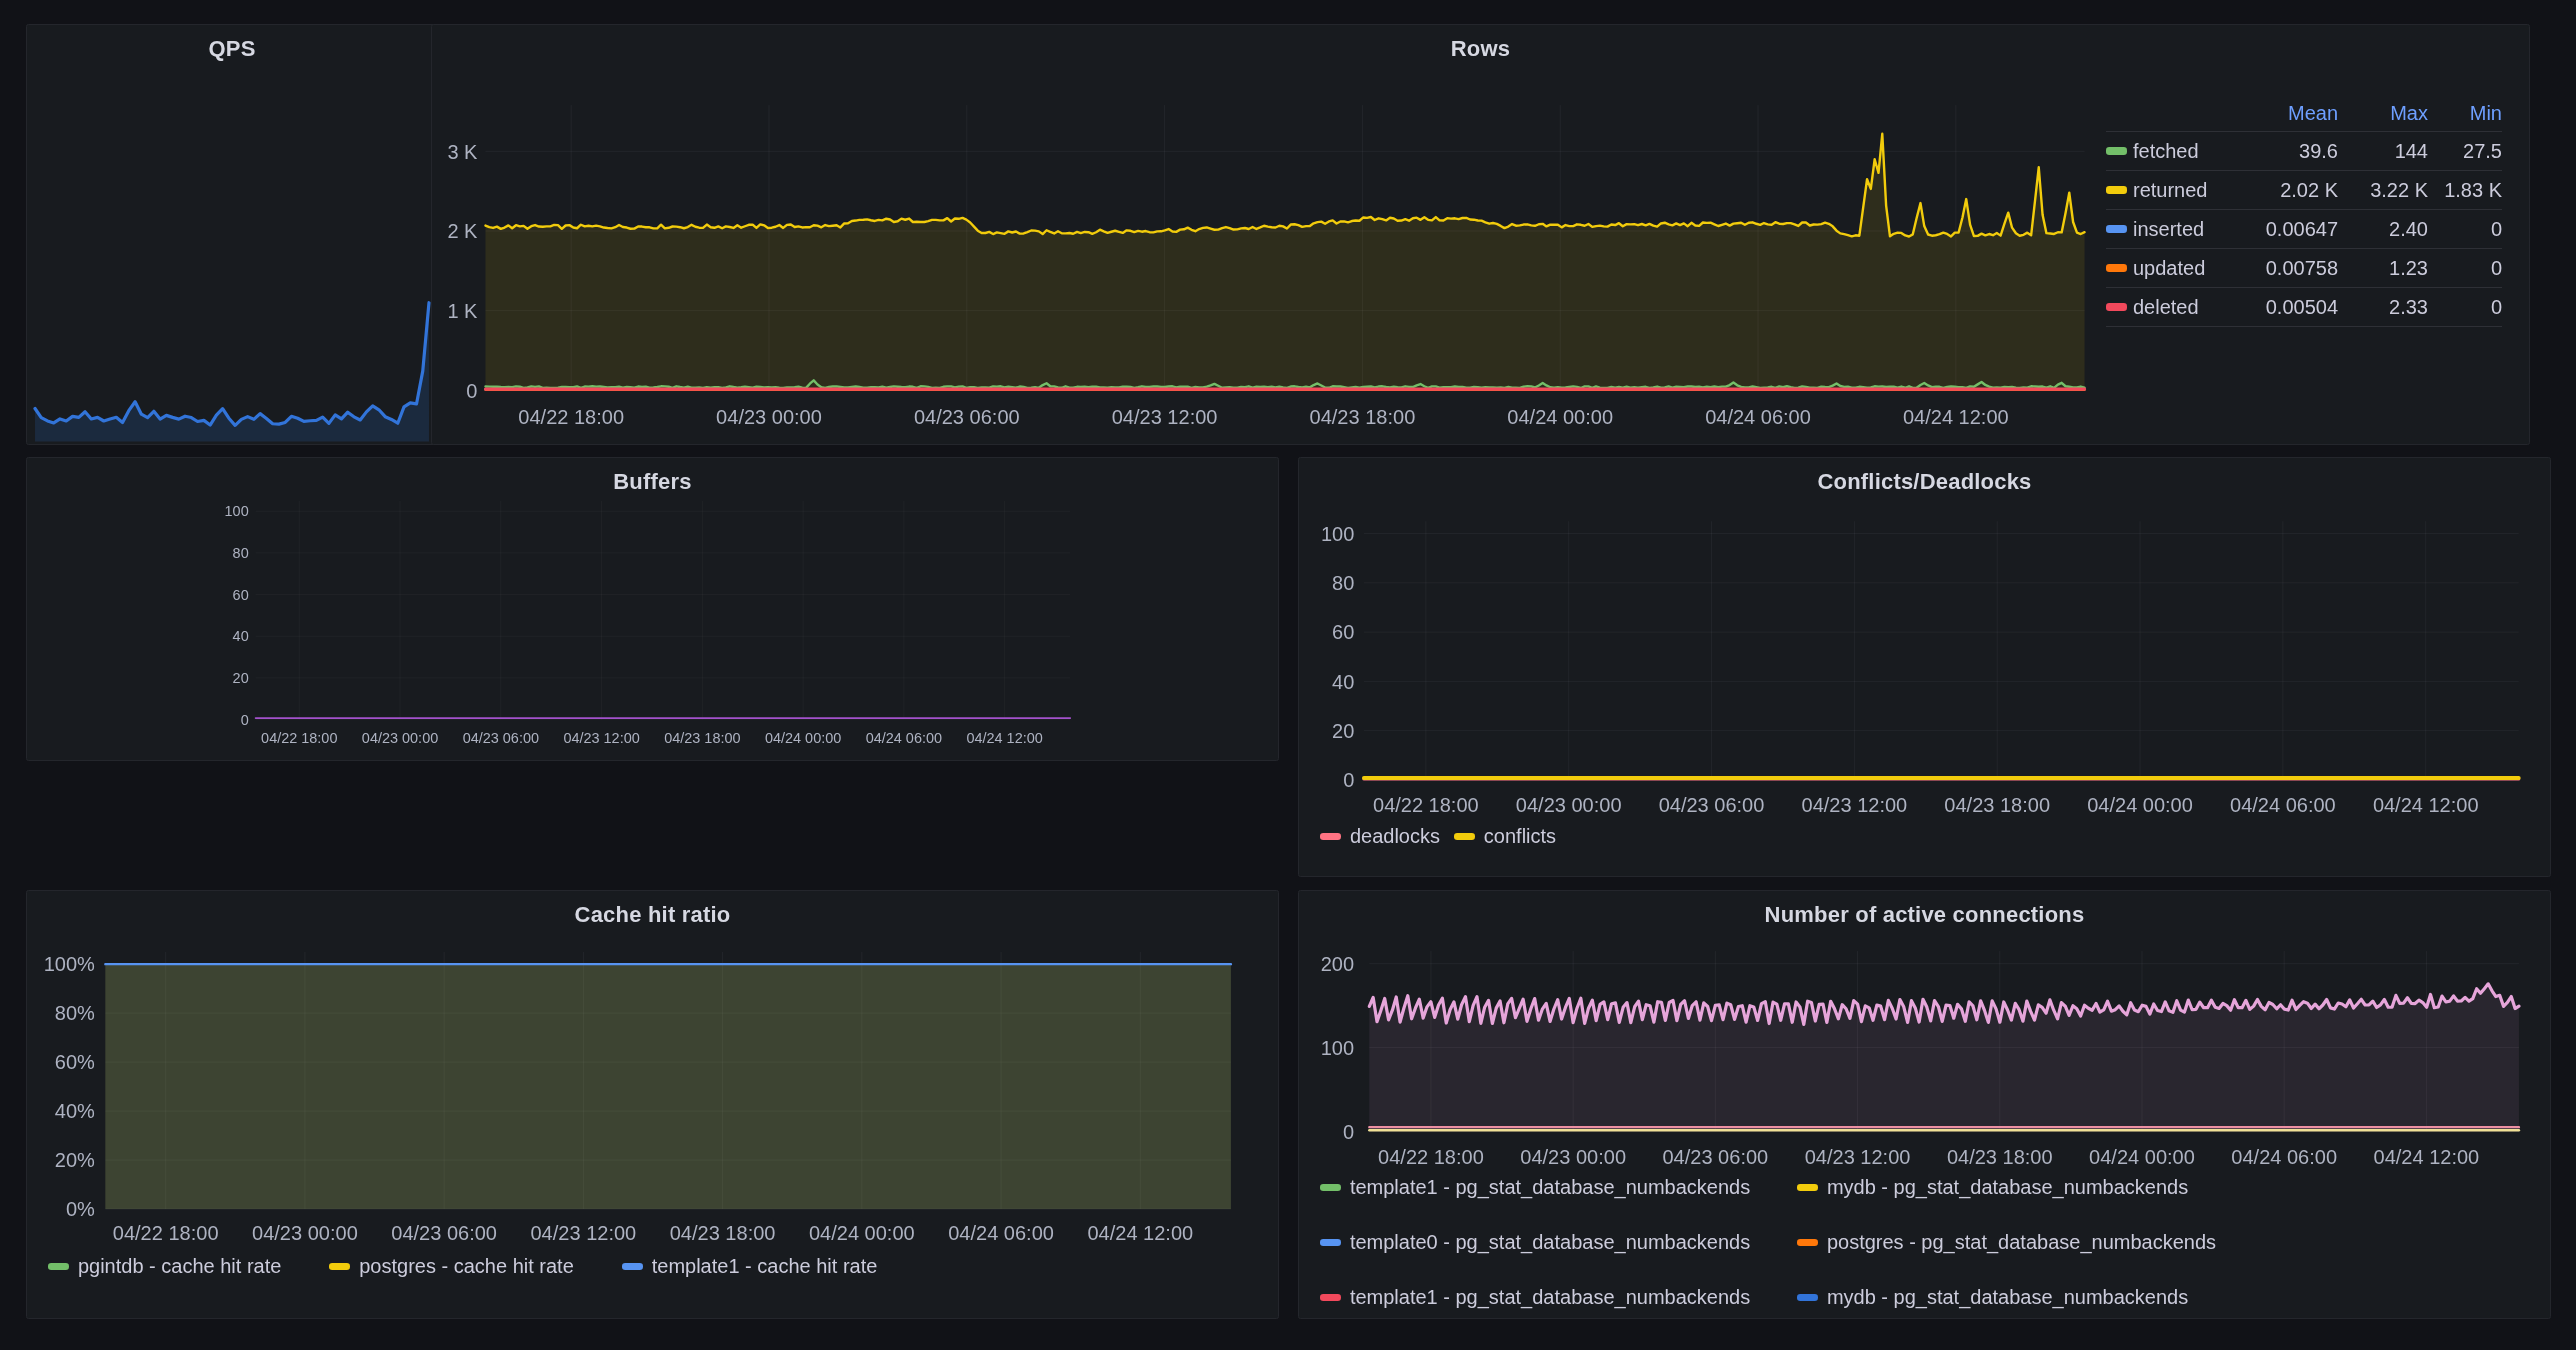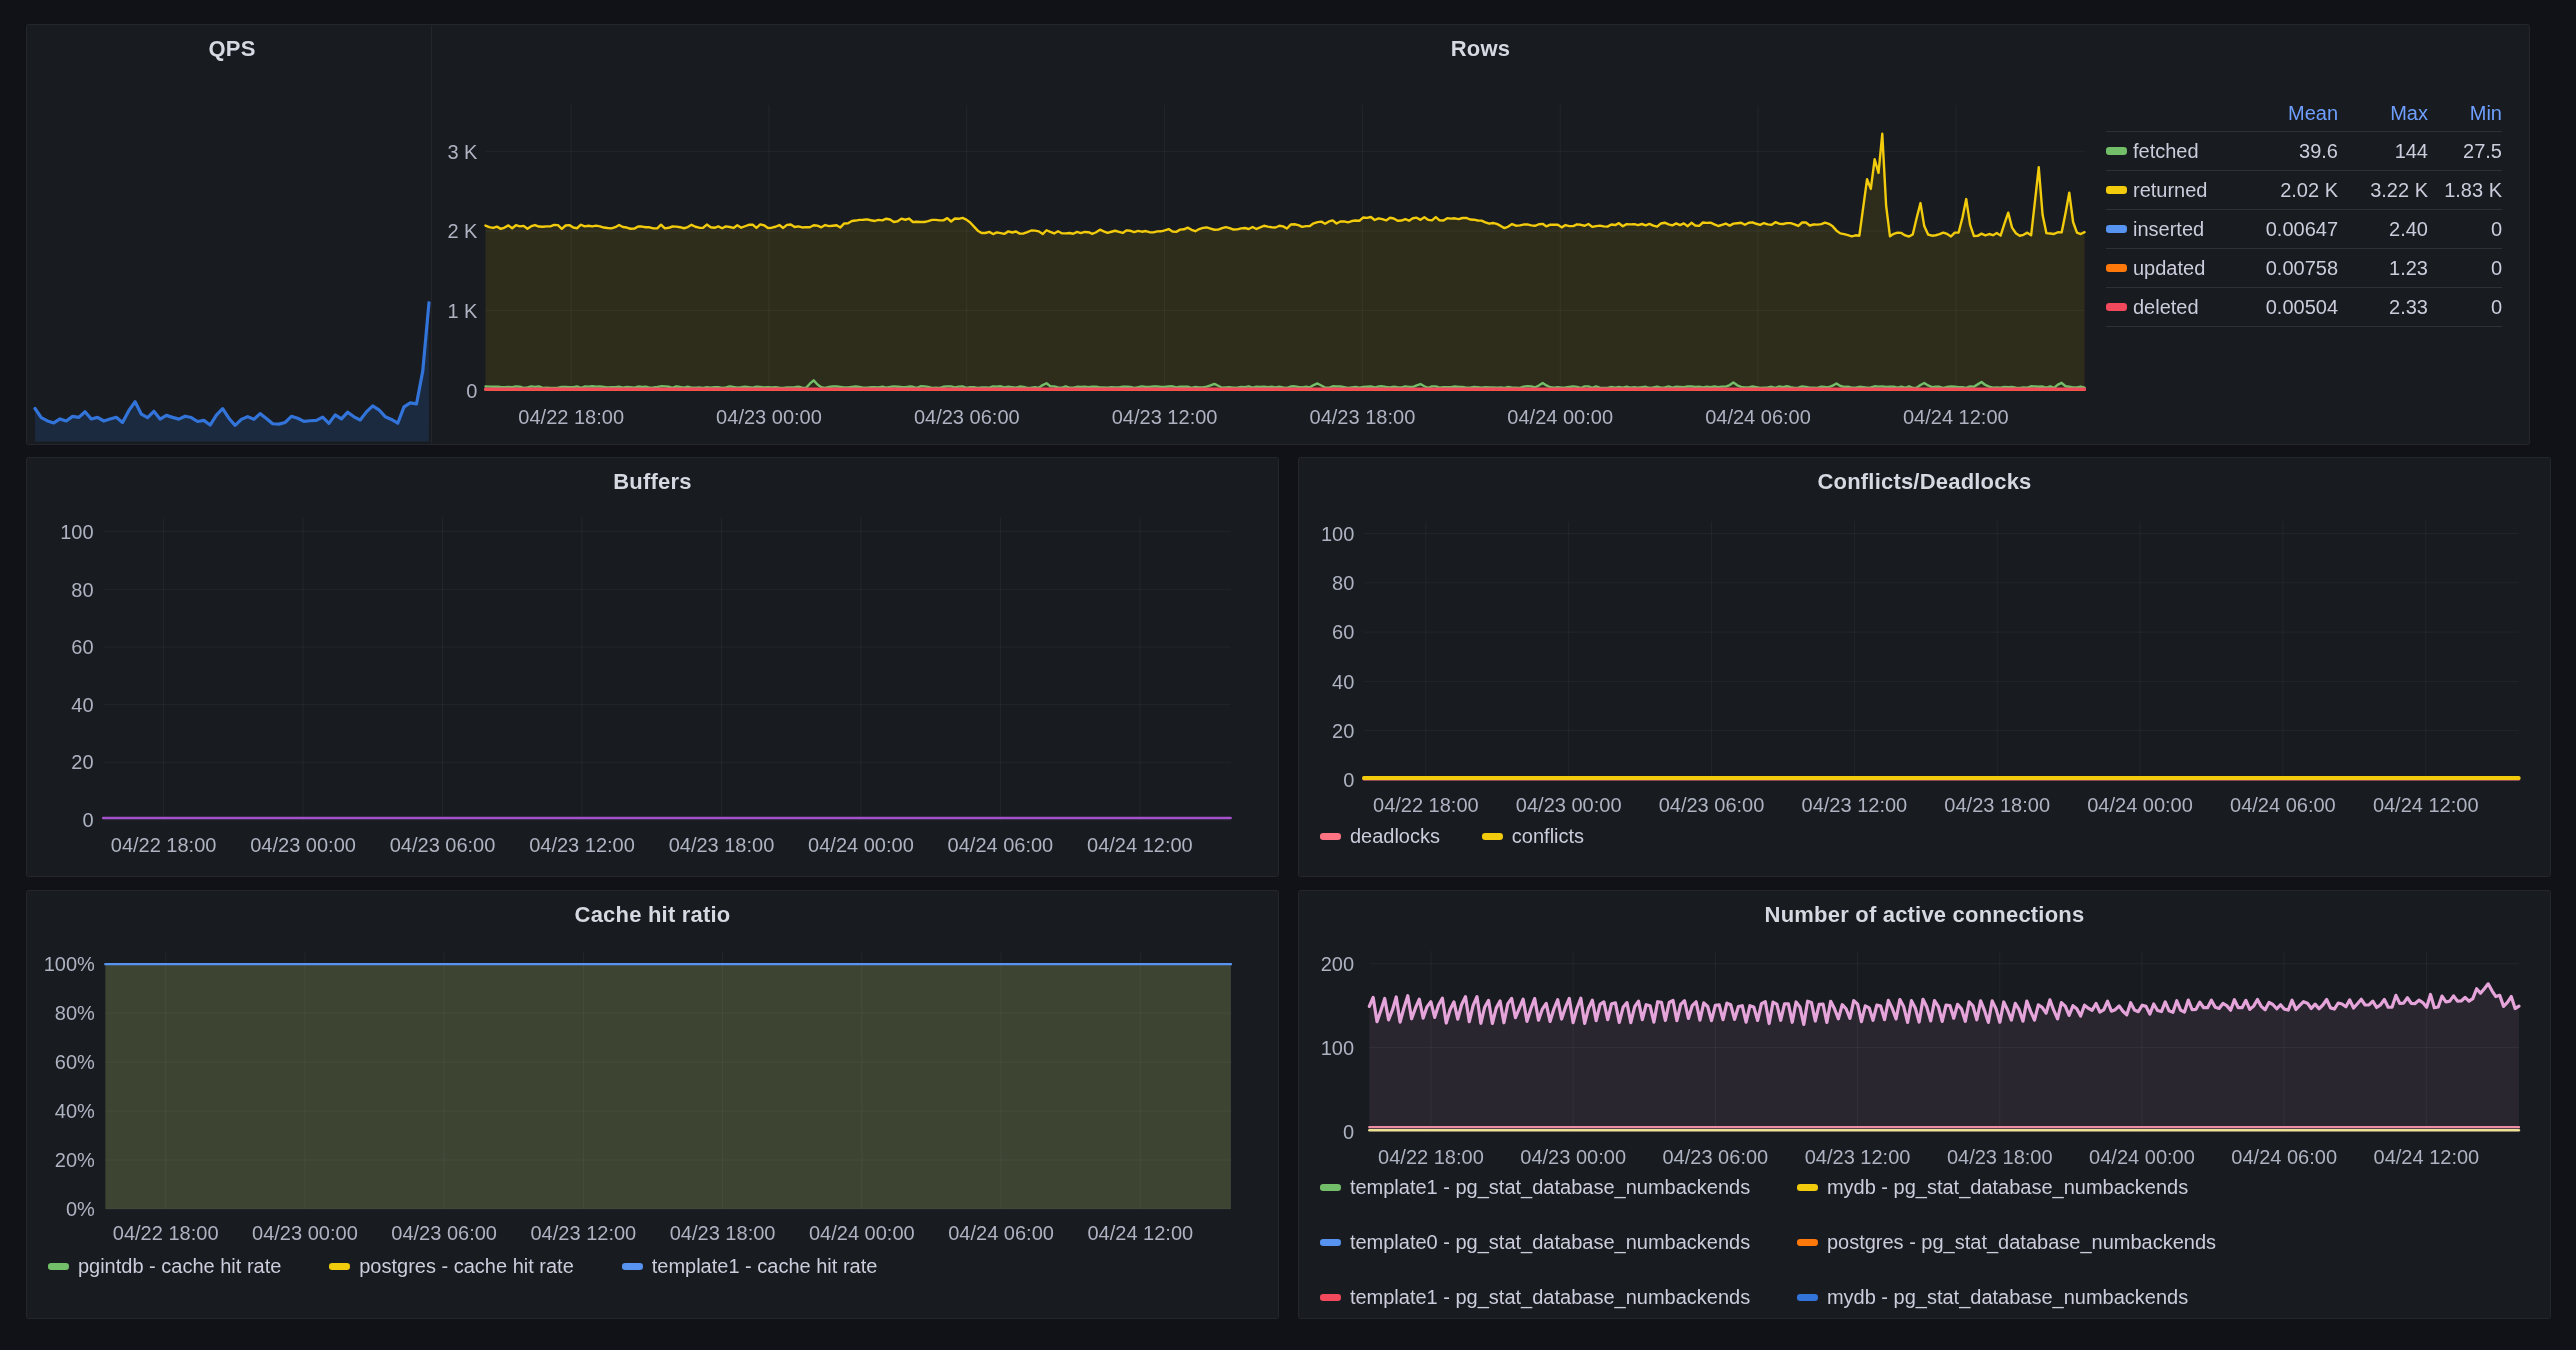--- a/index.html
+++ b/index.html
@@ -2,42 +2,42 @@
 <html style="font-size:13px"><head>
 <meta charset="utf-8">
 <style>
   html,body{margin:0;padding:0;background:#111217;}
   body{width:2576px;height:1351px;position:relative;font-family:"Liberation Sans",sans-serif;overflow:hidden;}
   .panel{position:absolute;background:#181B1F;border:0.8px solid #24262C;border-radius:2.4px;box-sizing:border-box;}
   .panel-title{position:absolute;top:11.3px;left:0;right:0;text-align:center;font-size:22px;font-weight:700;
     color:#D6D8E2;margin:0;letter-spacing:0.2px;cursor:pointer;z-index:3;}
   #p-qps{left:26px;top:24px;width:412px;height:421px;}
   #p-rows{left:431px;top:24px;width:2099px;height:421px;}
-  #p-buffers{left:26px;top:457px;width:1253px;height:420px;}
+  #p-buffers{left:26px;top:457px;width:1253px;height:304px;}
   #p-conflicts{left:1298px;top:457px;width:1253px;height:420px;}
   #p-cache{left:26px;top:890px;width:1253px;height:429px;}
   #p-conns{left:1298px;top:890px;width:1253px;height:429px;}
   .chart-svg{position:absolute;inset:0;width:100%;height:100%;}
   svg text{font-family:"Liberation Sans",sans-serif;}
   
   .stat-value{position:absolute;top:121px;height:233px;left:0;right:0;display:flex;align-items:center;
     justify-content:center;font-size:203px;font-weight:500;color:#D8D9EC;line-height:1;z-index:2;}
   
   .legend-table{position:absolute;left:1674px;top:71px;width:396px;font-size:20px;color:#CCCCDC;z-index:2;}
   .lt-header,.lt-row{display:grid;grid-template-columns:1fr 97px 90px 74px;align-items:center;}
   .lt-header{height:35px;color:#6E9FFF;font-weight:500;}
   .lt-row{height:38px;border-top:0.8px solid rgba(204,204,220,0.12);cursor:pointer;}
   .lt-row:last-child{border-bottom:0.8px solid rgba(204,204,220,0.12);}
   .lt-num{text-align:right;}
   .lt-name{display:flex;align-items:center;gap:6px;white-space:nowrap;}
   .swatch{width:21px;height:7.2px;border-radius:3.2px;flex:0 0 auto;}
   
   .legend-row{position:absolute;display:flex;align-items:center;font-size:20px;color:#CCCCDC;z-index:2;}
   .legend-item{display:flex;align-items:center;gap:8.9px;cursor:pointer;white-space:nowrap;}
-  #p-conflicts .legend-row{left:21px;top:367px;gap:42px;}
+  #p-conflicts .legend-row{left:21px;top:367px;gap:14px;}
   #p-cache .legend-row{left:21px;top:364px;gap:48px;}
   .legend-grid{position:absolute;left:21px;top:283px;display:grid;grid-template-columns:477px auto;
     row-gap:28px;font-size:20px;color:#CCCCDC;z-index:2;}
   .legend-grid .legend-item{height:27px;}
 </style>
 </head>
 <body>
 
 <section class="panel" id="p-qps">
   <h2 class="panel-title">QPS</h2>

